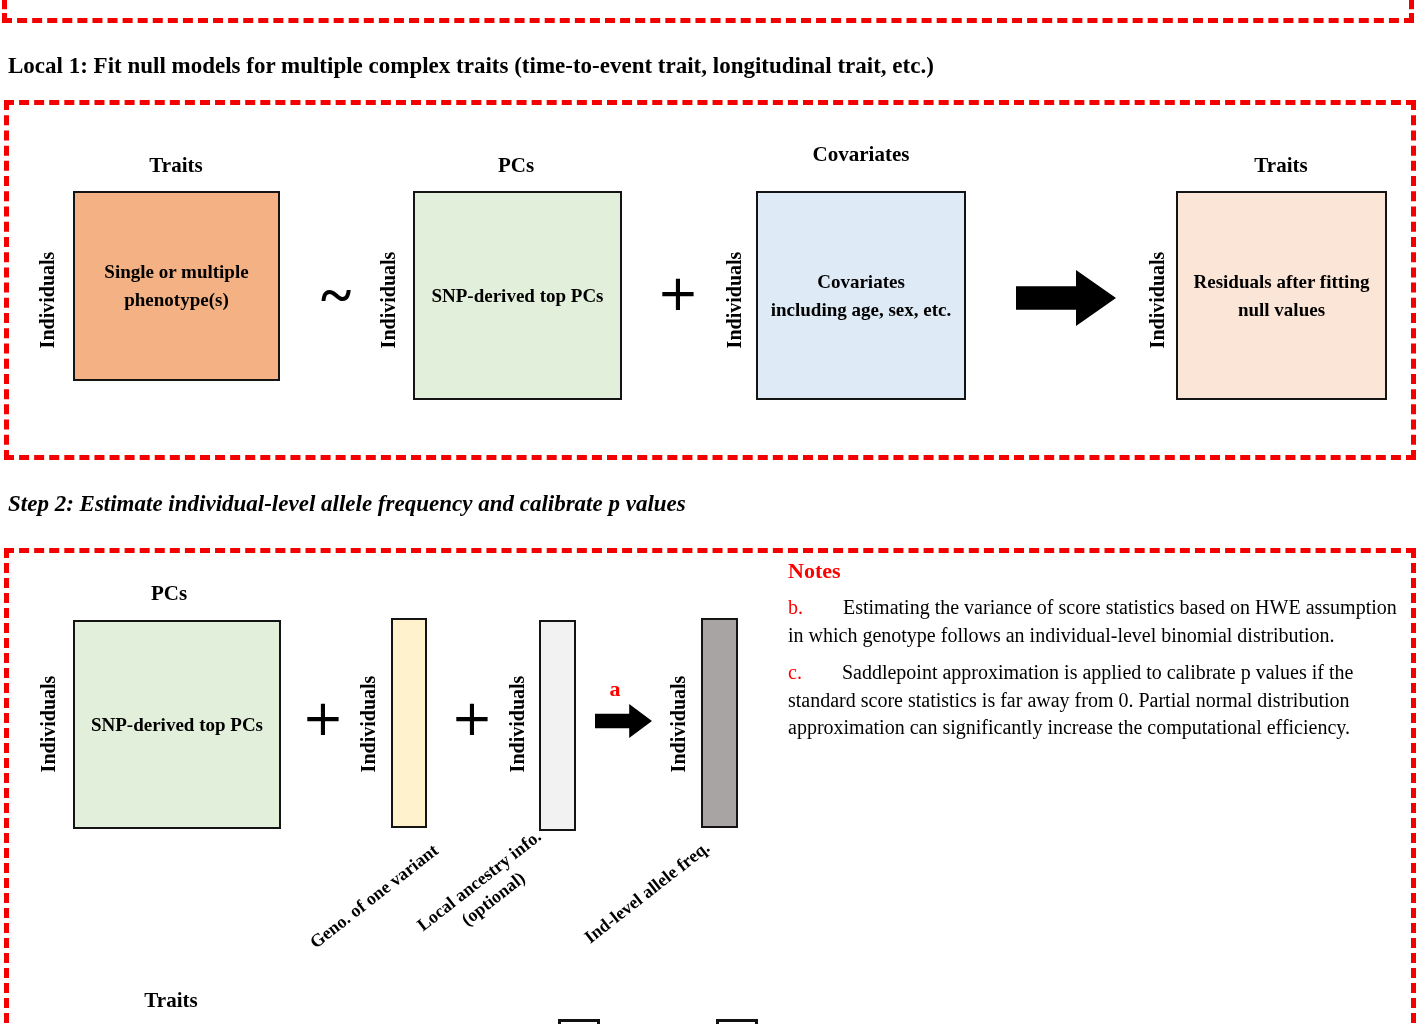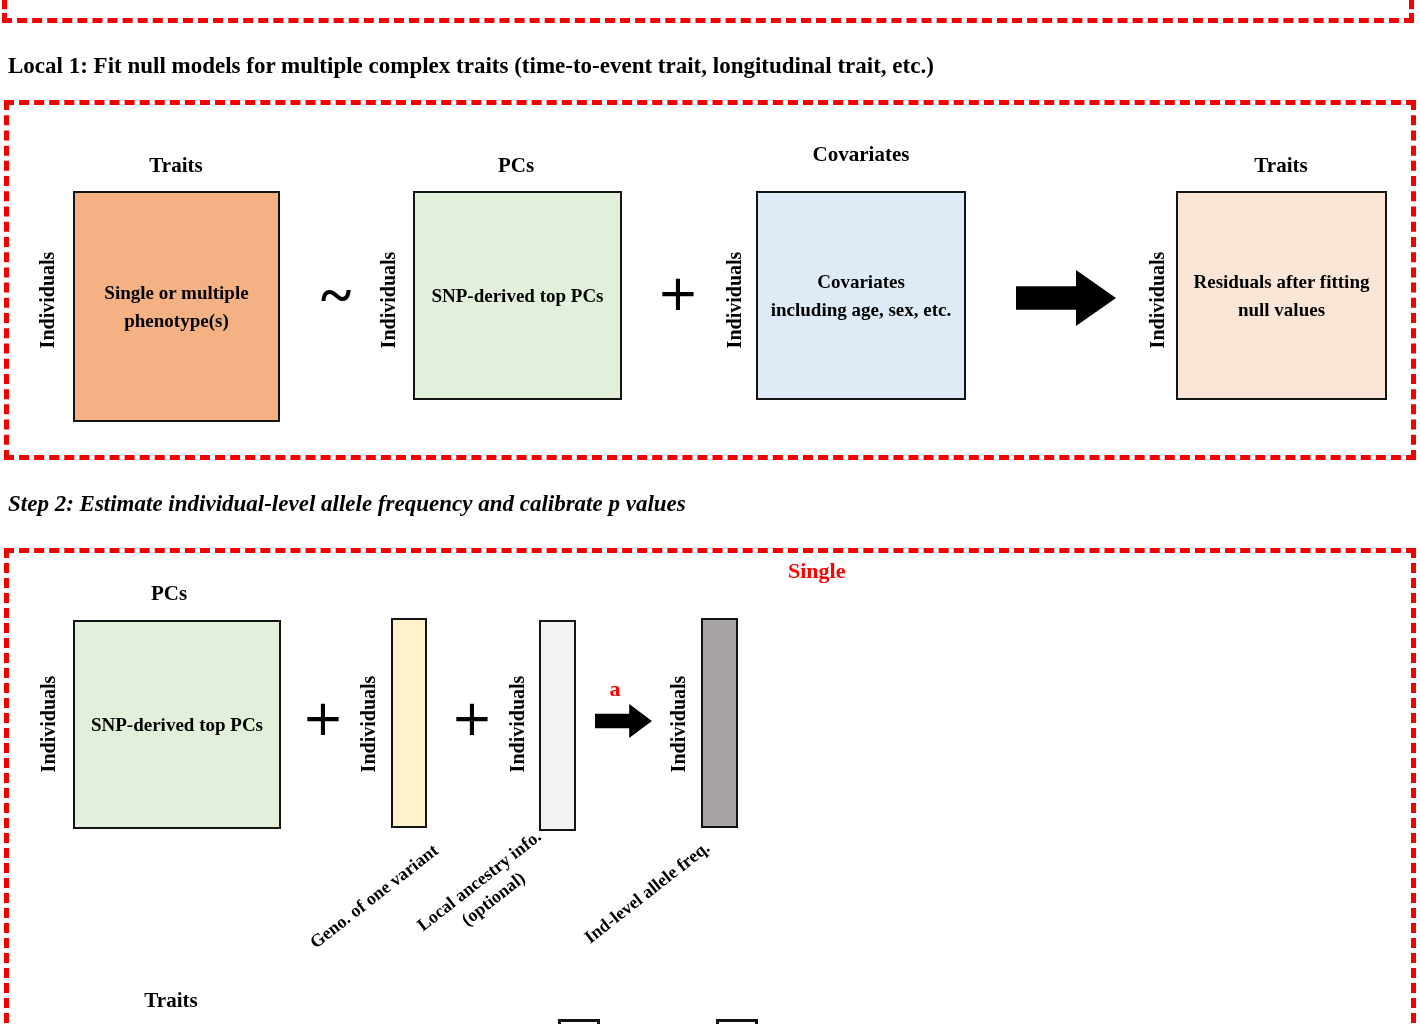--- a/index.html
+++ b/index.html
@@ -98,21 +98,21 @@
 <div class="col-header" style="left:176px;top:153px;">Traits</div>
 <div class="col-header" style="left:516px;top:153px;">PCs</div>
 <div class="col-header" style="left:861px;top:142px;">Covariates</div>
 <div class="col-header" style="left:1281px;top:153px;">Traits</div>
 
 <div class="vlabel" style="left:-18px;top:288px;">Individuals</div>
 <div class="vlabel" style="left:323px;top:288px;">Individuals</div>
 <div class="vlabel" style="left:669px;top:288px;">Individuals</div>
 <div class="vlabel" style="left:1092px;top:288px;">Individuals</div>
 
-<div class="mbox" style="left: 73px; top: 191px; width: 207px; height: 231px; background: rgb(244, 177, 131);">Single or multiple
+<div class="mbox" style="left: 73px; top: 191px; width: 207px; height: 190px; background: rgb(244, 177, 131);">Single or multiple
 phenotype(s)</div>
 <div class="op op-tilde" style="left:336px;top:295px;">~</div>
 <div class="mbox" style="left: 413px; top: 191px; width: 209px; height: 209px; background: rgb(226, 239, 218);">SNP-derived top PCs</div>
 <div class="op op-plus" style="left:678px;top:293px;">+</div>
 <div class="mbox" style="left: 756px; top: 191px; width: 210px; height: 209px; background: rgb(222, 234, 246);">Covariates
 including age, sex, etc.</div>
 <div class="block-arrow" style="left:1016px;top:270px;width:100px;height:56px;"></div>
 <div class="mbox" style="left: 1176px; top: 191px; width: 211px; height: 209px; background: rgb(251, 229, 214);">Residuals after fitting
 null values</div>
 
@@ -138,18 +138,20 @@
 (optional)</div>
 
 <div class="arrow-letter" style="left:600px;top:676px;width:30px;">a</div>
 <div class="block-arrow" style="left:595px;top:704px;width:57px;height:34px;"></div>
 
 <div class="vlabel" style="left:613px;top:712px;">Individuals</div>
 <div class="thin-col" style="left: 701px; top: 618px; width: 37px; height: 210px; background: rgb(168, 164, 164);"></div>
 <div class="diag diag-nowrap" style="left:557px;top:881px;width:180px;">Ind-level allele freq.</div>
 
 <div class="notes">
-  <div class="notes-heading">Single</div>
+  <div class="notes-heading">Notes</div>
+  <p class="note-item"><span class="note-letter">b.</span><span>Estimating the variance of score statistics based on HWE assumption in which genotype follows an individual-level binomial distribution.</span></p>
+  <p class="note-item"><span class="note-letter">c.</span><span>Saddlepoint approximation is applied to calibrate p values if the standard score statistics is far away from 0. Partial normal distribution approximation can significantly increase the computational efficiency.</span></p>
 </div>
 
 <div class="col-header" style="left:171px;top:988px;">Traits</div>
 <div class="legend-stub" style="left:558px;top:1019px;"></div>
 <div class="legend-stub" style="left:716px;top:1019px;"></div>
 
 </body></html>

